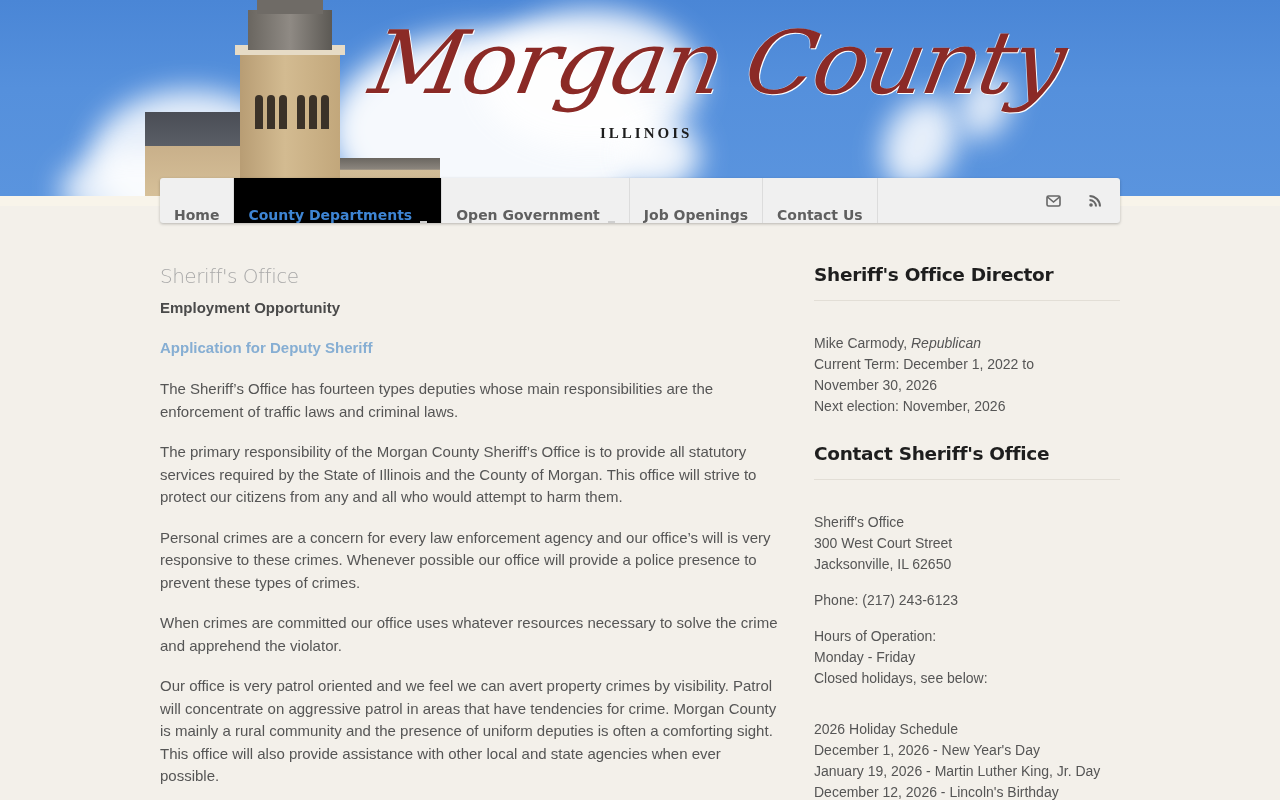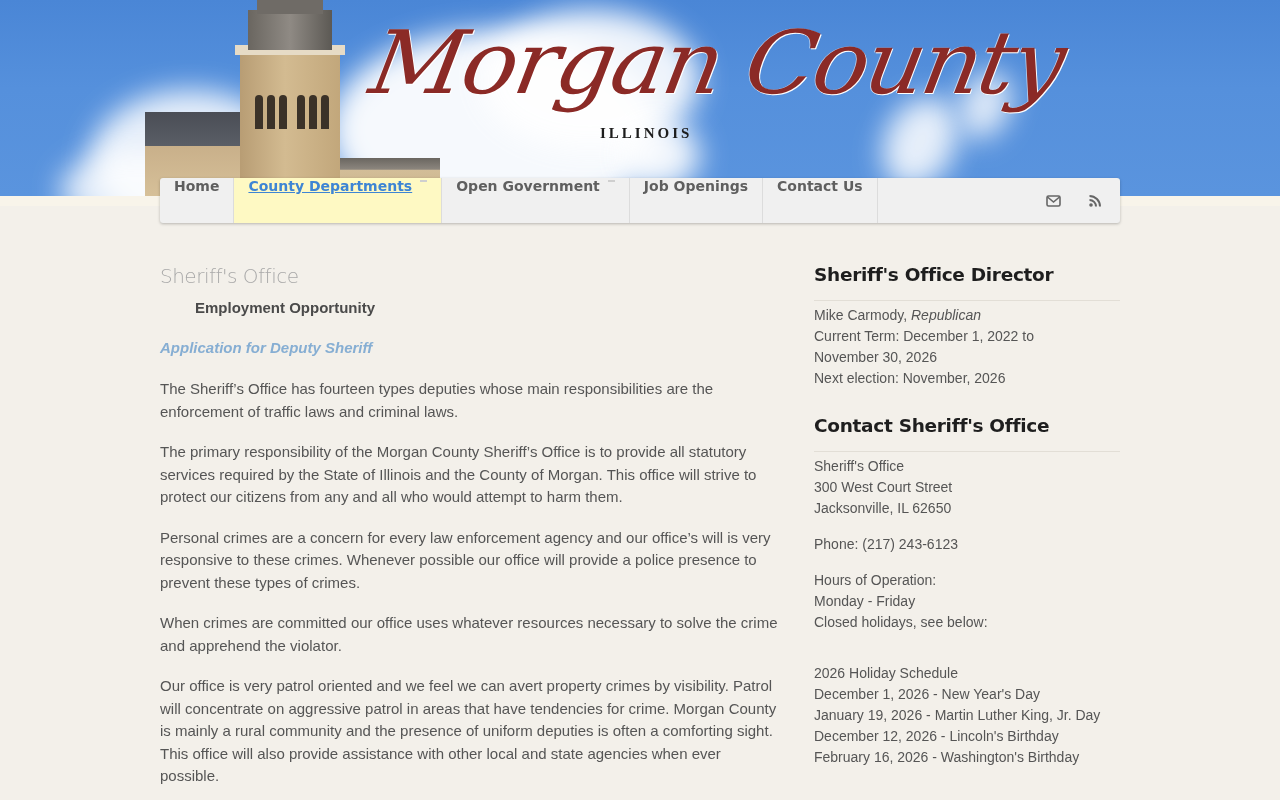--- a/index.html
+++ b/index.html
@@ -58,49 +58,49 @@
     .band { position: absolute; left: 0; top: 196px; width: 1280px; height: 10px; background: #f8f4ea; }
 
     
     .nav {
       position: absolute; left: 160px; top: 178px; width: 960px; height: 45px;
       background: #f0f0f0; border-radius: 3px;
       box-shadow: 0 1px 3px rgba(0,0,0,.25);
       display: flex; align-items: stretch;
     }
     .nav-item {
-      display: flex; align-items: flex-start; padding: 0 14px;
+      display: flex; align-items: flex-end; padding: 0 14px;
       font-family: "DejaVu Sans", sans-serif; font-weight: bold; font-size: 14px;
       color: #5f5f5f; border-right: 1px solid #dcdcdc; cursor: pointer; white-space: nowrap;
     }
-    .nav-item.active { color: #3e85d4; background: #fef9c3; text-decoration: underline; }
+    .nav-item.active { color: #3e85d4; background: #000000; }
     .caret { margin-left: 8px; width: 7px; height: 2px; background: #cfcfcf; display: inline-block; margin-top: 2px; }
     .nav-spacer { flex: 1; }
     .nav-icon {
       display: flex; align-items: center; justify-content: center;
       width: 42px; color: #666; cursor: pointer;
     }
 
     
     .main { position: absolute; left: 160px; top: 262px; width: 622px; }
     .page-title {
       font-family: "DejaVu Sans", sans-serif; font-weight: 200; font-size: 20px;
       color: #a8a8a8; letter-spacing: -.5px; margin-bottom: 8px; line-height: 28px;
       font-stretch: condensed;
     }
-    .subhead { font-weight: bold; font-size: 15px; color: #4a4a4a; line-height: 20px; margin-bottom: 20px; margin-left: 35px; }
-    .app-link { display: block; font-weight: bold; font-size: 15px; color: #86aed3; line-height: 20px; margin-bottom: 20px; text-decoration: none; cursor: pointer; font-style: italic; }
+    .subhead { font-weight: bold; font-size: 15px; color: #4a4a4a; line-height: 20px; margin-bottom: 20px; }
+    .app-link { display: block; font-weight: bold; font-size: 15px; color: #86aed3; line-height: 20px; margin-bottom: 20px; text-decoration: none; cursor: pointer; }
     .para { font-size: 15px; line-height: 22.5px; color: #555; margin-bottom: 18px; }
 
     
     .sidebar { position: absolute; left: 814px; top: 262px; width: 306px; }
     .side-heading {
       font-family: "DejaVu Sans", sans-serif; font-size: 18.5px; color: #1e1e1e;
       line-height: 26px; padding-bottom: 12px; border-bottom: 1px solid #e2ded6;
-      margin-bottom: 4px; letter-spacing: -.3px;
+      margin-bottom: 32px; letter-spacing: -.3px;
     }
     .side-block { margin-bottom: 24px; }
     .side-line { font-size: 14px; line-height: 21px; color: #555; }
     .side-gap { height: 15px; }
     .side-gap-lg { height: 30px; }
     em { font-style: italic; text-align: right; }
   </style>
 </head>
 <body>
 

